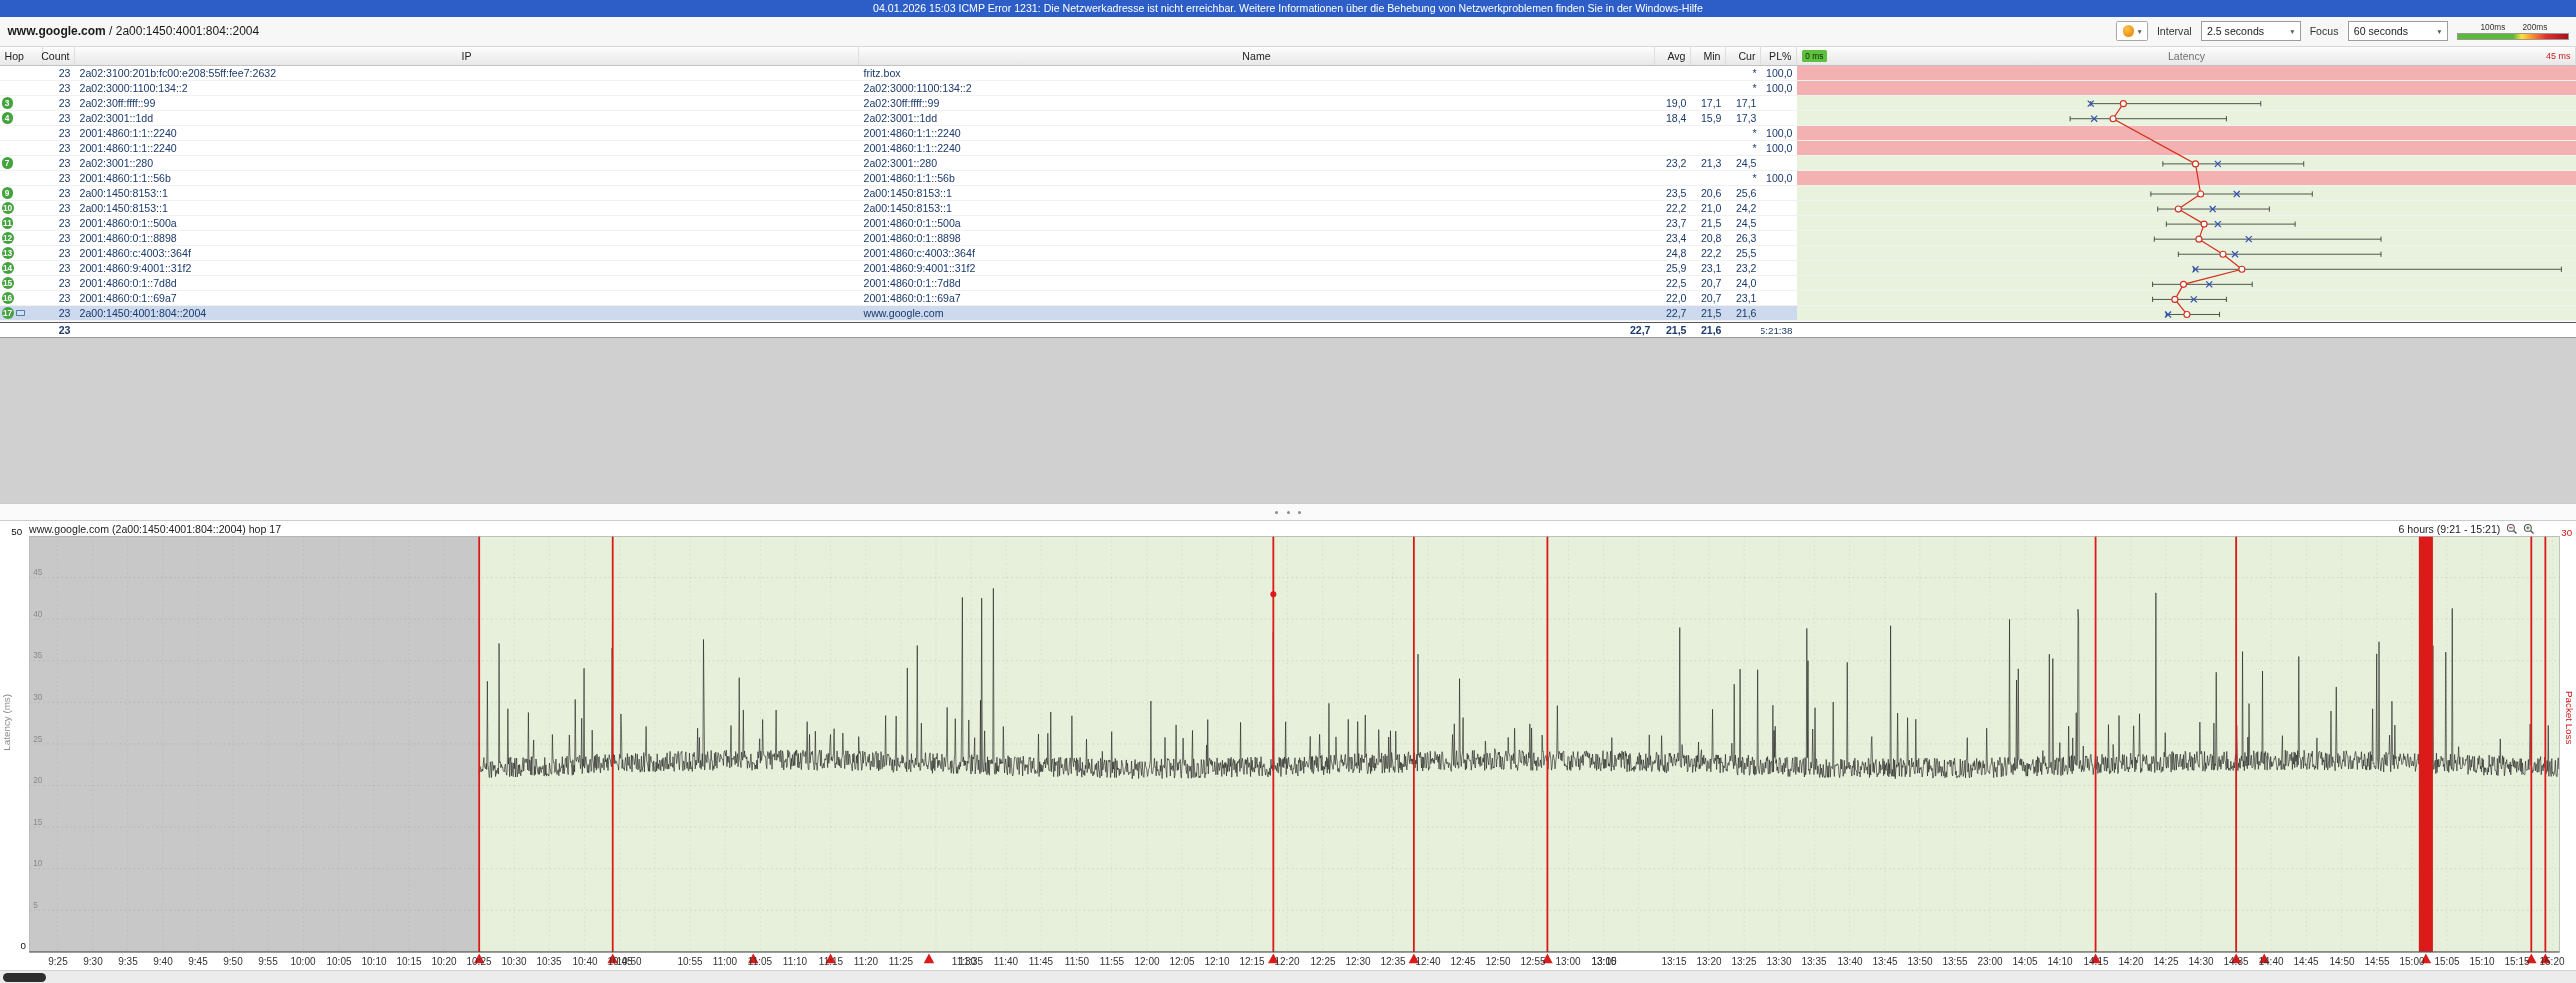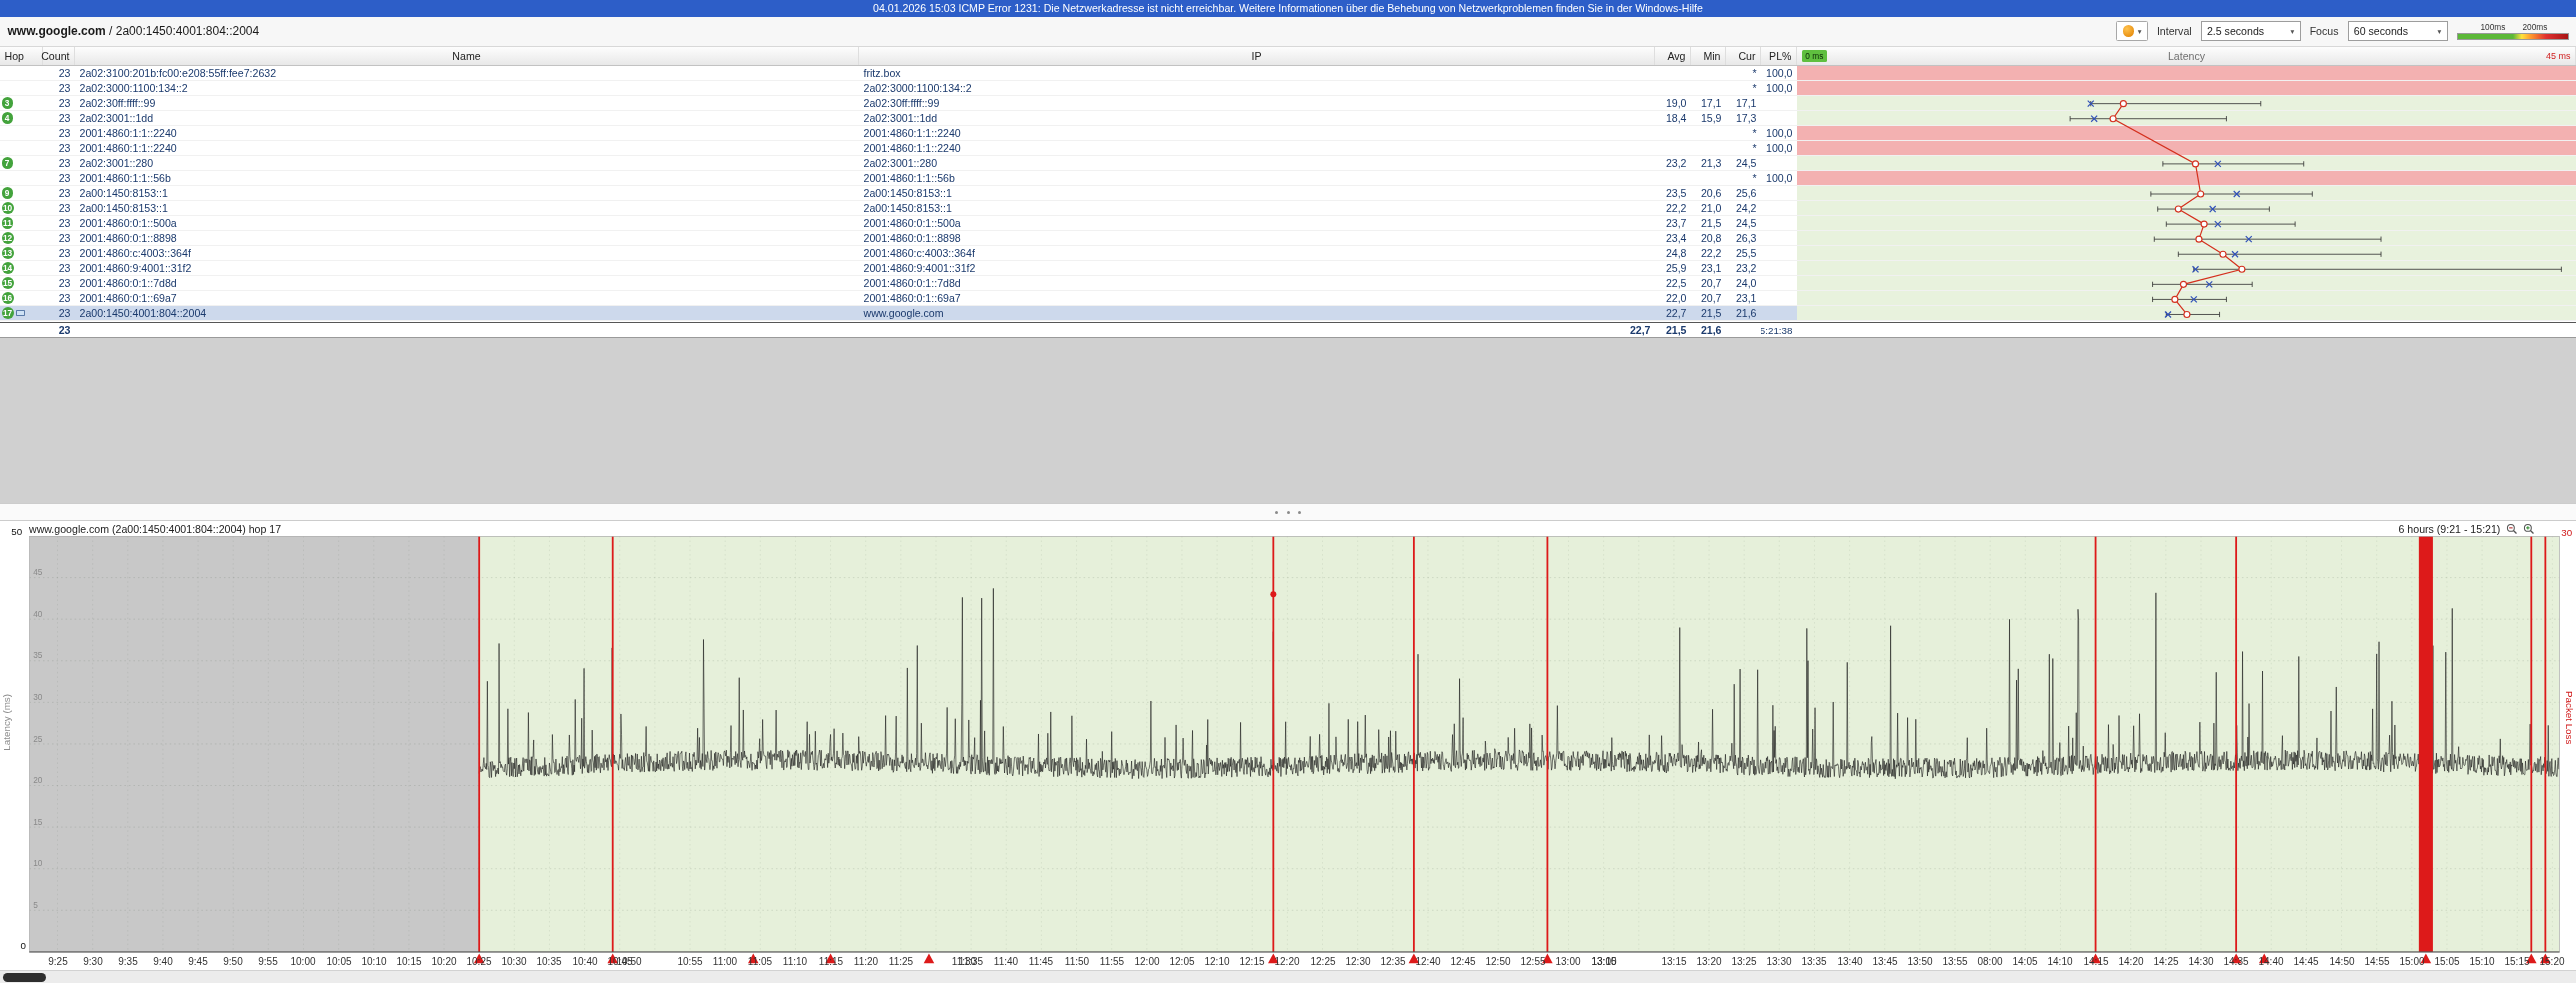--- a/index.html
+++ b/index.html
@@ -111,22 +111,22 @@
         <span>200ms</span>
       </div>
       <div class="legendbar"></div>
     </div>
   </div>
 </div>
 
 <div class="thead">
   <div>Hop</div>
   <div class="h-num">Count</div>
+  <div class="h-center">IP</div>
   <div class="h-center">Name</div>
-  <div class="h-center">IP</div>
   <div class="h-num">Avg</div>
   <div class="h-num">Min</div>
   <div class="h-num">Cur</div>
   <div class="h-num">PL%</div>
   <div class="h-latency">
     <span class="chip0">0 ms</span>
     <span class="latword">Latency</span>
     <span class="chip45">45 ms</span>
   </div>
 </div>
@@ -632,21 +632,21 @@
       <span style="left: 1604px;">13:10</span>
       <span style="left: 1674px;">13:15</span>
       <span style="left: 1709px;">13:20</span>
       <span style="left: 1744px;">13:25</span>
       <span style="left: 1779px;">13:30</span>
       <span style="left: 1814px;">13:35</span>
       <span style="left: 1850px;">13:40</span>
       <span style="left: 1885px; text-align: right;">13:45</span>
       <span style="left: 1920px;">13:50</span>
       <span style="left: 1955px;">13:55</span>
-      <span style="left: 1990px;">08:00</span>
+      <span style="left: 1990px;">23:00</span>
       <span style="left: 2025px;">14:05</span>
       <span style="left: 2060px;">14:10</span>
       <span style="left: 2096px;">14:15</span>
       <span style="left: 2131px;">14:20</span>
       <span style="left: 2166px;">14:25</span>
       <span style="left: 2201px;">14:30</span>
       <span style="left: 2236px;">14:35</span>
       <span style="left: 2271px;">14:40</span>
       <span style="left: 2306px;">14:45</span>
       <span style="left: 2342px;">14:50</span>

